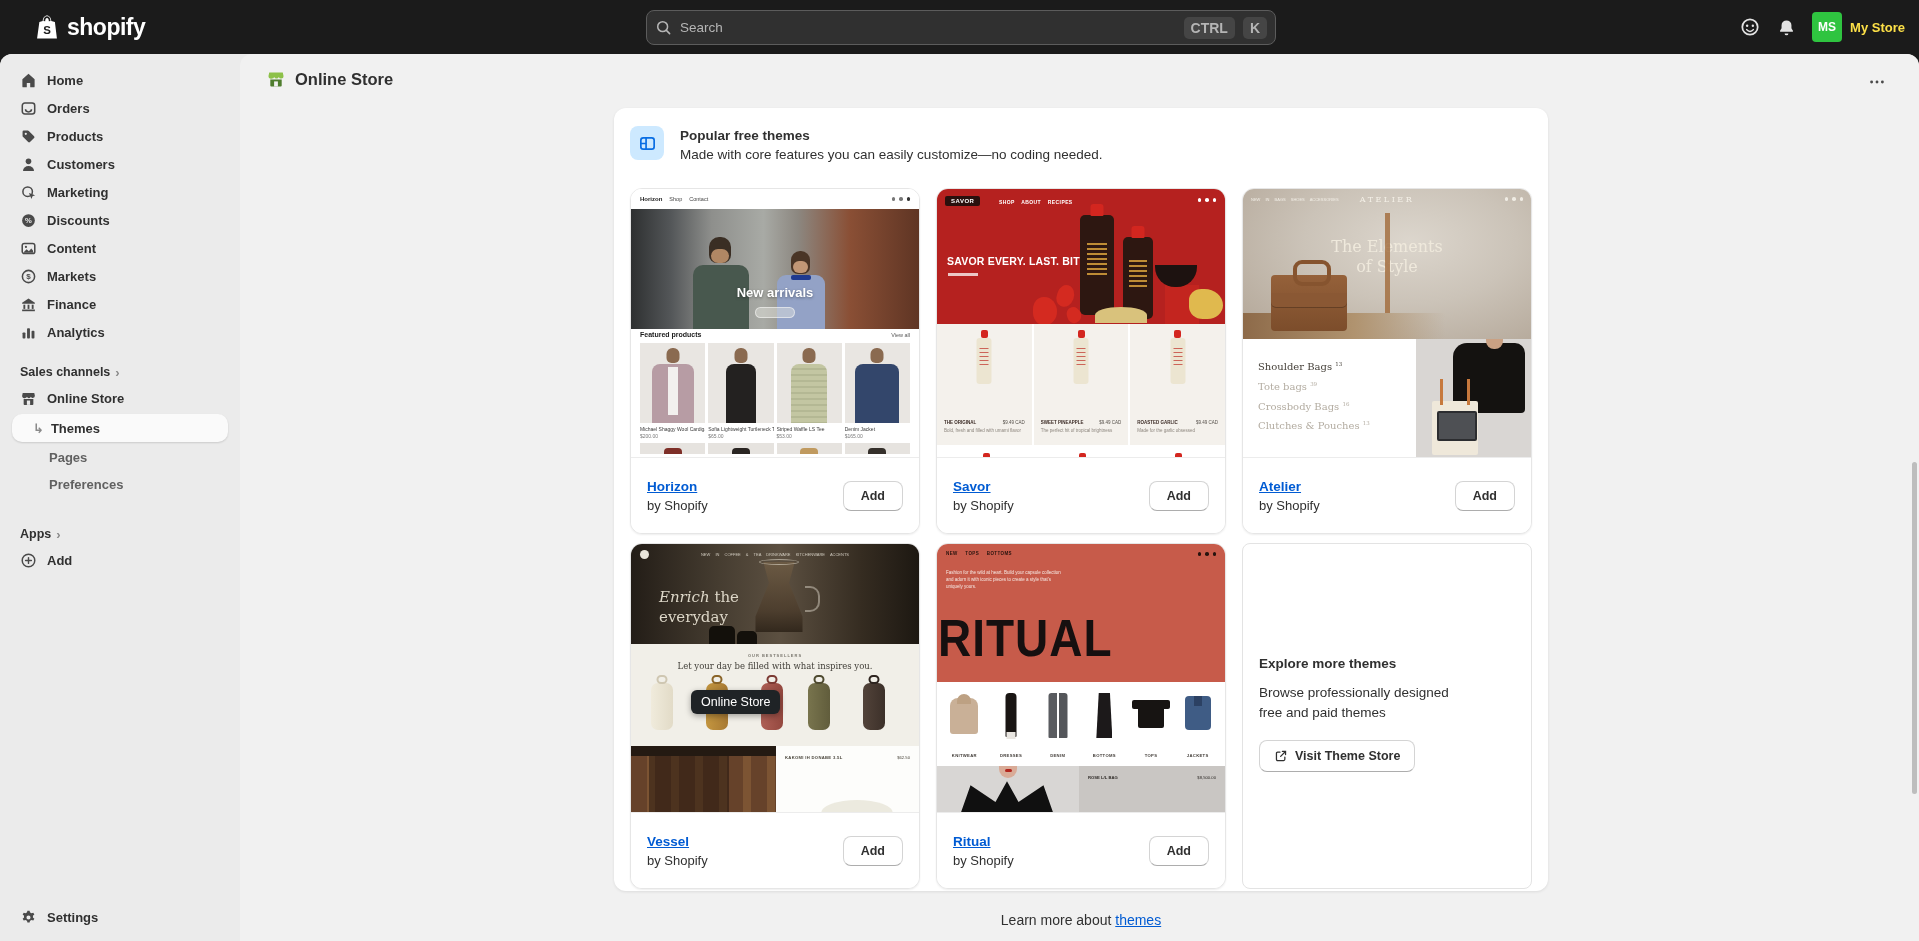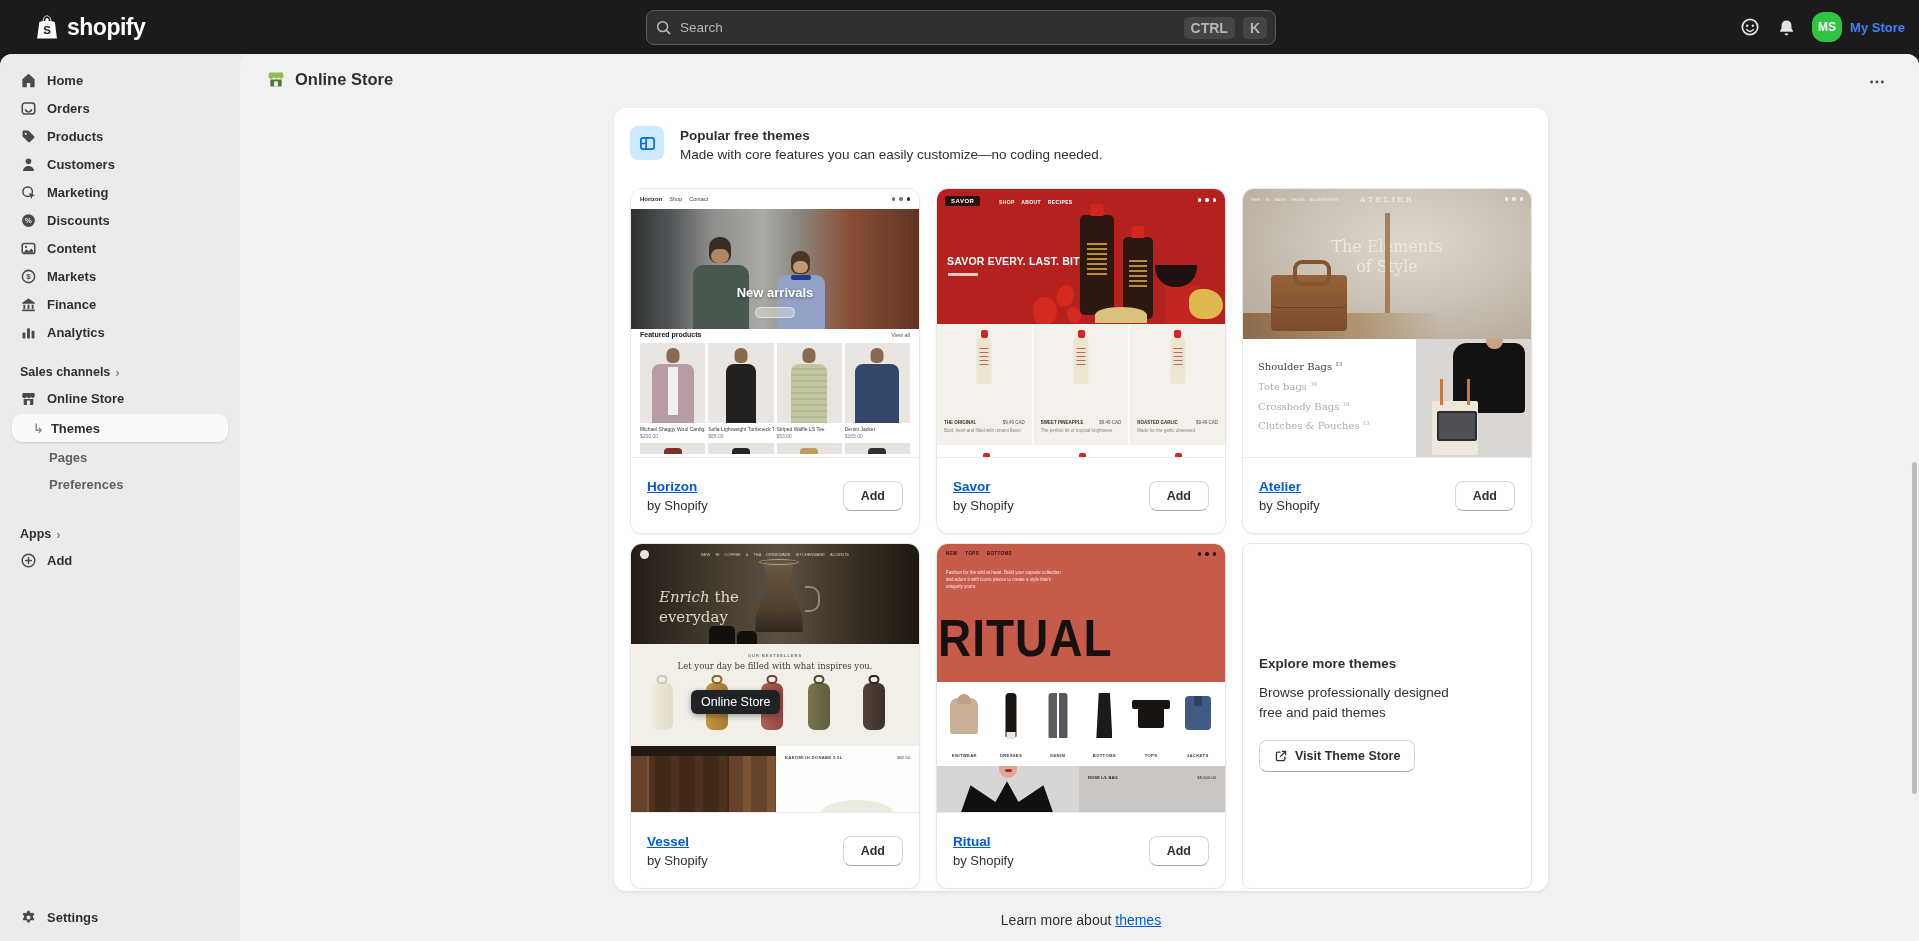--- a/index.html
+++ b/index.html
@@ -13,23 +13,23 @@
   .logo-text { color:#fff; font-size:23px; font-weight:700; letter-spacing:-0.5px; }
   .searchbox { position:absolute; left:646px; top:10px; width:630px; height:35px;
     background:#303030; border:1px solid #5c5c5c; border-radius:8px;
     display:flex; align-items:center; padding:0 8px; gap:8px; }
   .searchbox input { flex:1; background:transparent; border:none; outline:none;
     color:#e3e3e3; font-size:13.5px; font-family:inherit; }
   .searchbox input::placeholder { color:#b5b5b5; }
   .kbd { background:#454545; color:#b5b5b5; border-radius:5px; font-size:14px;
     padding:3px 7px; font-weight:600; }
   .top-right { position:absolute; right:14px; top:0; height:54px; display:flex; align-items:center; gap:16px; }
-  .avatar { width:30px; height:30px; border-radius:12px; background:#2fc440; color:#fff;
+  .avatar { width:30px; height:30px; border-radius:4px; background:#2fc440; color:#fff;
     display:flex; align-items:center; justify-content:center; font-size:12px; font-weight:700; }
-  .store-name { color:#3b82f6; font-size:13px; font-weight:650;text-align:right; }
+  .store-name { color:#fde047; font-size:13px; font-weight:650;text-align:right; }
   .ticon { color:#e3e3e3; display:flex; }
 
   
   .frame { position:absolute; top:54px; left:0; right:0; bottom:0; background:#ebebeb;
     border-radius:12px 12px 0 0; overflow:hidden; }
 
   
   .sidebar { position:absolute; left:0; top:0; width:240px; bottom:0; background:#ebebeb; padding-top:12px; }
   .nav-row { display:flex; align-items:center; gap:10px; height:28px; margin:0 12px;
     padding:0 8px; border-radius:10px; color:#303030; font-size:13px; font-weight:600; cursor:pointer; }

